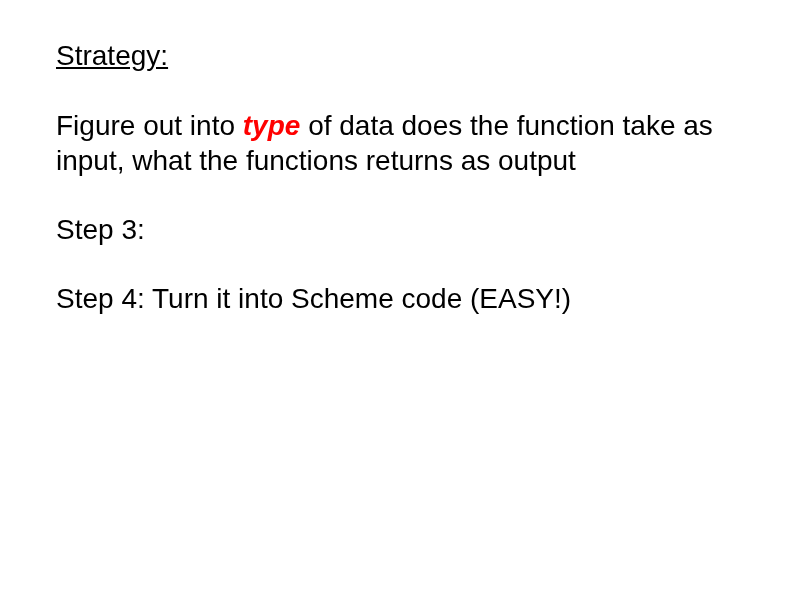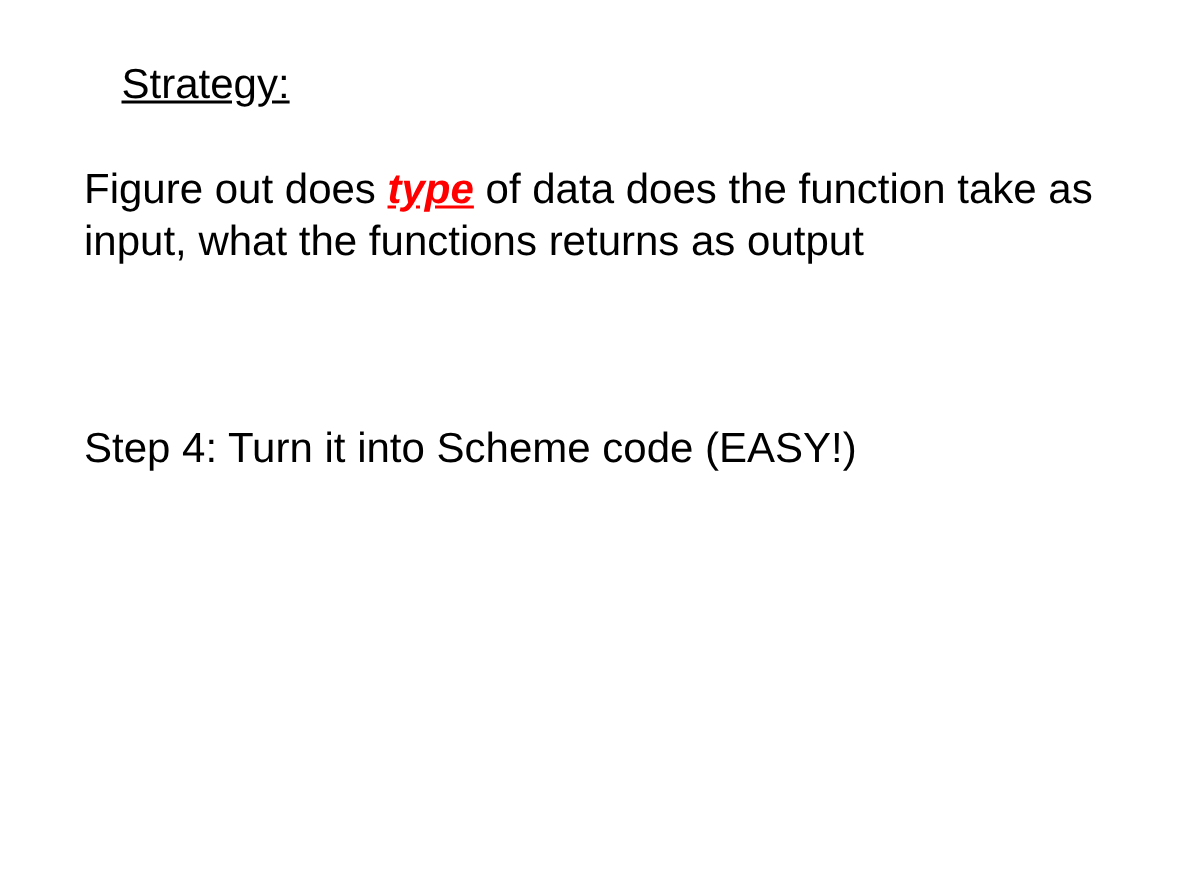--- a/index.html
+++ b/index.html
@@ -18,42 +18,40 @@
   }
   .para {
     margin: 0 0 34px 0;
     line-height: 1.25;
   }
   .para:last-child {
     margin-bottom: 16px;
   }
   .u {
     text-decoration: underline;
-    margin-left: 25px;
   }
   .type {
     font-style: italic;
     font-weight: bold;
-    text-decoration: underline;
     color: #ff0000;
   }
 </style>
 </head>
 <body>
 
 <div class="page">
 
   <p class="para">
     <span class="u">Strategy:</span><br>
     <br>
-    <span>Figure out does </span><span class="type">type</span><span> of data does the function take as input, what the functions returns as output</span>
+    <span>Figure out into </span><span class="type">type</span><span> of data does the function take as input, what the functions returns as output</span>
   </p>
 
 
   <p class="para">
-    <br>
+    <span>Step 3:</span><br>
   </p>
 
   <p class="para">
     <span>Step 4: Turn it into Scheme code (EASY!)</span>
   </p>
 
 </div>
 
 </body></html>

